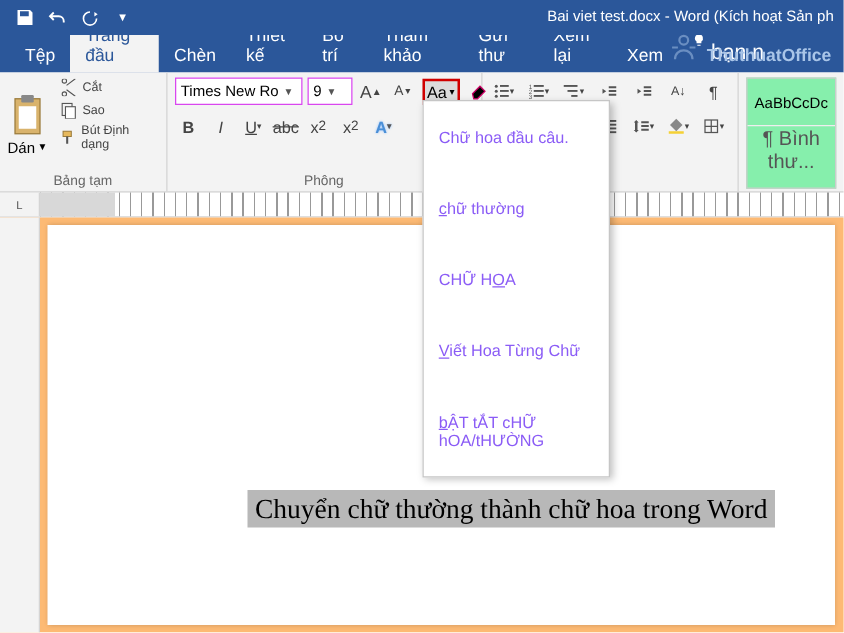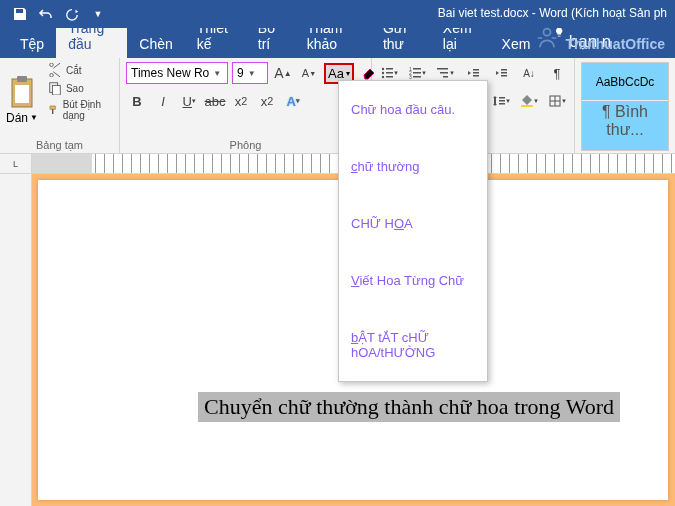--- a/index.html
+++ b/index.html
@@ -21,21 +21,21 @@
 .clip-col{display:flex;flex-direction:column;align-items:center;justify-content:center;gap:2px}
 .clip-small{display:flex;flex-direction:column;gap:2px;font-size:10px;color:#444;padding-left:4px}
 .clip-small div{display:flex;align-items:center;gap:4px;padding:1px 2px}
 .font-box{display:flex;flex-direction:column;gap:6px}
 .font-row{display:flex;align-items:center;gap:4px}
 .combo{background:#fff;border:1px solid #d946ef;height:22px;display:flex;align-items:center;padding:0 4px;font-size:12px}
 .combo .arrow{margin-left:4px;color:#555;font-size:8px}
 .btn-sm{width:22px;height:22px;display:flex;align-items:center;justify-content:center;color:#444;font-size:13px}
 .change-case{border:2px solid #d00000;background:#dcdcdc;padding:1px 2px;display:flex;align-items:center}
 .para-row{display:flex;align-items:center;gap:6px}
-.styles-box{display:flex;flex-direction:column;border:1px solid #ccc;background:#7dd3fc;width:88px}
+.styles-box{display:flex;flex-direction:column;border:1px solid #ccc;background:#86efac;width:72px}
 .style-prev{height:38px;display:flex;align-items:center;justify-content:center;font-size:12px;border-bottom:1px solid #eee}
 .style-name{font-size:16px;text-align:center;padding:2px;color:#555}
 .dropdown{position:absolute;left:338px;top:22px;width:150px;background:#fff;border:1px solid #c6c6c6;box-shadow:2px 2px 6px rgba(0,0,0,0.25);z-index:20}
 .dropdown div{padding:21px 12px;font-size:13px;color:#8b5cf6;cursor:pointer}
 .ruler-area{height:20px;background:#fff;display:flex;border-bottom:1px solid #d4d4d4}
 .ruler-left{width:32px;background:#f3f3f3;border-right:1px solid #d4d4d4;display:flex;align-items:center;justify-content:center;font-size:9px;color:#555}
 .ruler{flex:1;background:#fff;position:relative;background:repeating-linear-gradient(to right,#999 0,#999 1px,transparent 1px,transparent 9px)}
 .ruler-shade{position:absolute;left:0;top:0;bottom:0;width:60px;background:#d8d8d8}
 .doc-area{display:flex;height:332px;background:#fdba74}
 .doc-left{width:32px;background:#f3f3f3;border-right:1px solid #d4d4d4}

